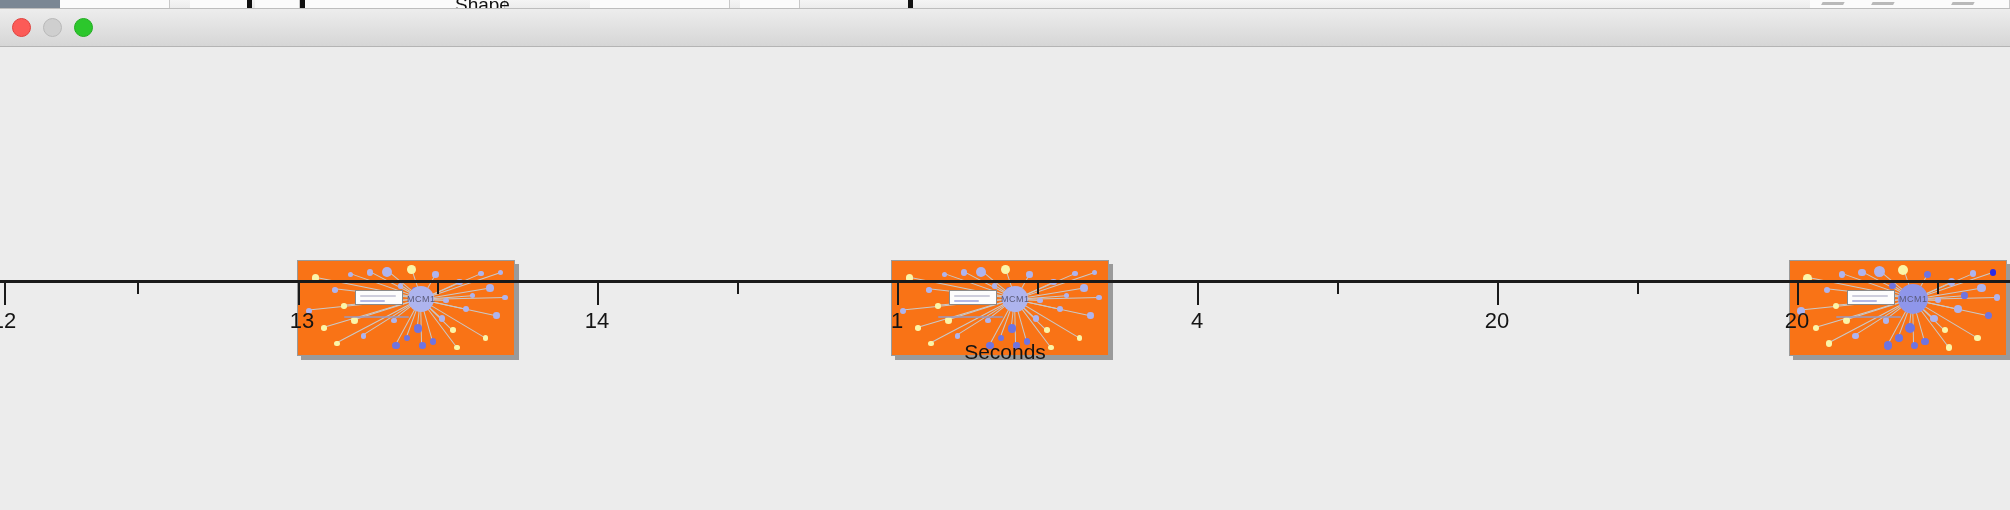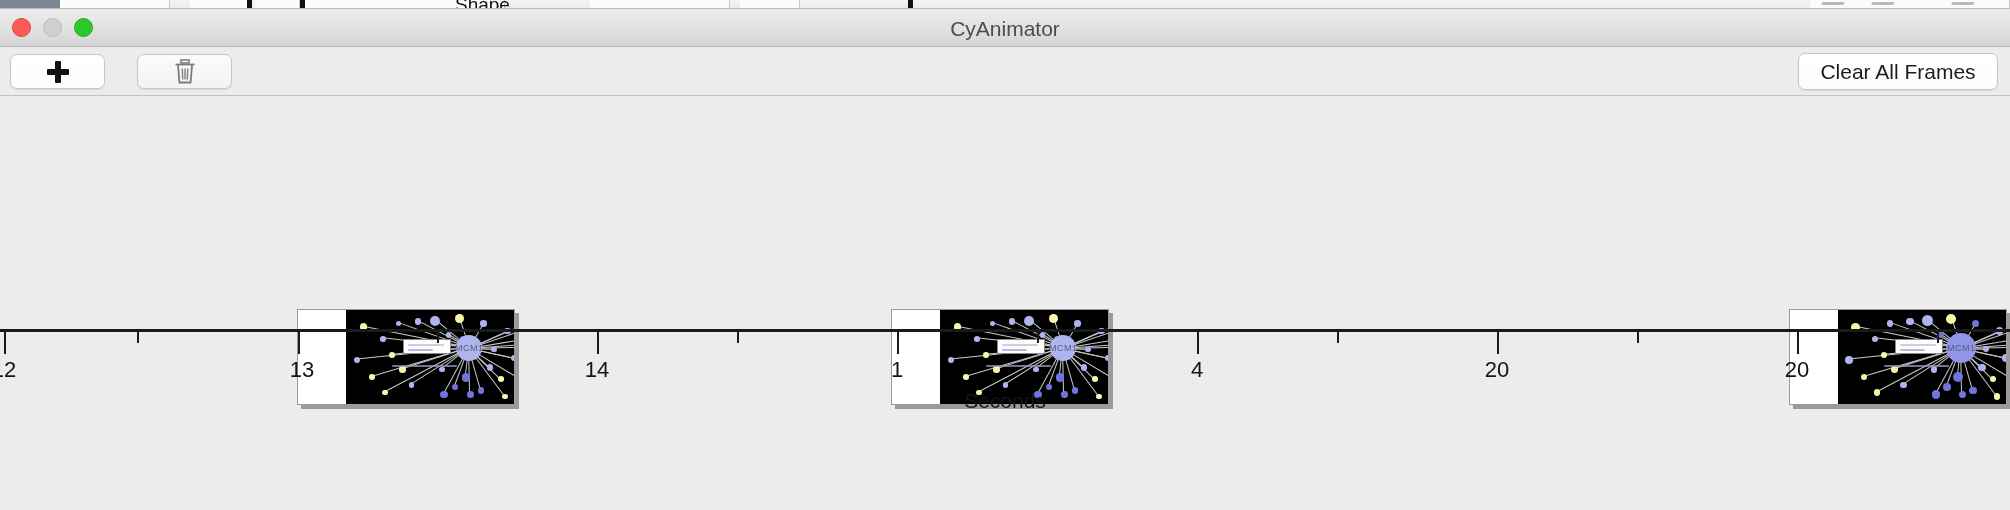--- a/index.html
+++ b/index.html
@@ -99,21 +99,21 @@
   }
   .frames-area { position: absolute; left: 0; top: 0; width: 2010px; height: 233px; }
 
   .frame {
     position: absolute;
     background: #ffffff;
     border: 1px solid #9a9a9a;
     box-shadow: 4px 4px 0 #9a9a9a;
     overflow: hidden;
   }
-  .frame .net { position: absolute; inset: 0; background: #000000; margin-left: 48px; }
+  .frame .net { position: absolute; inset: 0; background: #f97316; }
 
   
   .node { position: absolute; border-radius: 50%; }
   .edge { position: absolute; background: #c9c9c9; height: 1px;
           transform-origin: 0 0; }
   .hub {
     position: absolute; border-radius: 50%;
     background: #aeb4ee; display: flex;
     align-items: center; justify-content: center;
     font-size: 9px; color: #5a5a7a; letter-spacing: .5px;
@@ -167,39 +167,22 @@
 </div>
 
 <div class="window">
 
   <div class="titlebar">
     <div class="traffic">
       <span class="dot red"></span>
       <span class="dot yellow"></span>
       <span class="dot green"></span>
     </div>
-    <div class="title">CyAnimator</div>
   </div>
 
-  <div class="toolbar">
-    <div class="btn" id="add-frame-button">
-      <span class="plus-icon"></span>
-    </div>
-    <div class="btn flat" id="delete-frame-button">
-      <svg width="24" height="28" viewBox="0 0 24 28">
-        <rect x="8" y="2" width="8" height="3" fill="none" stroke="#7d7d7d" stroke-width="1.6"></rect>
-        <line x1="2.5" y1="6.5" x2="21.5" y2="6.5" stroke="#7d7d7d" stroke-width="1.8"></line>
-        <path d="M5 7 L6.4 24.5 H17.6 L19 7" fill="none" stroke="#7d7d7d" stroke-width="1.8"></path>
-        <line x1="9.3" y1="10.5" x2="9.7" y2="21.5" stroke="#7d7d7d" stroke-width="1.4"></line>
-        <line x1="12.0" y1="10.5" x2="12.0" y2="21.5" stroke="#7d7d7d" stroke-width="1.4"></line>
-        <line x1="14.7" y1="10.5" x2="14.3" y2="21.5" stroke="#7d7d7d" stroke-width="1.4"></line>
-      </svg>
-    </div>
-    <div class="btn" id="clear-all-button">Clear All Frames</div>
-  </div>
 
   <div class="timeline">
 
     <div class="frames-area">
 
       <div class="frame" id="frame-1" style="left: 297px; top: 213px; width: 218px; height: 96px;">
           <div class="net">
             <div class="edge" style="left: 123.17px; top: 38.4px; width: 107.819px; transform: rotate(-168.704deg);"></div>
             <div class="edge" style="left: 123.17px; top: 38.4px; width: 86.6435px; transform: rotate(-173.639deg);"></div>
             <div class="edge" style="left: 123.17px; top: 38.4px; width: 112.859px; transform: rotate(174.141deg);"></div>

